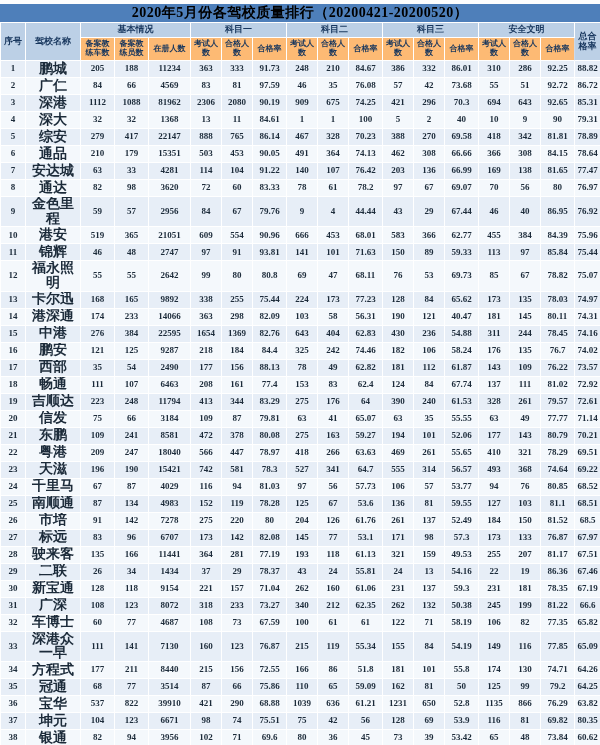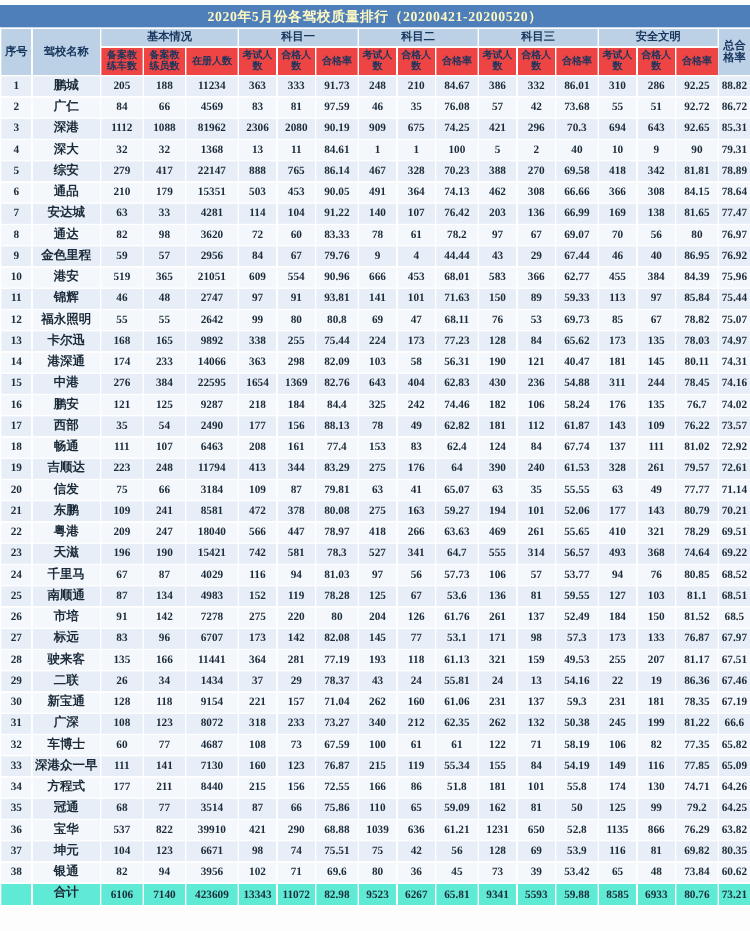--- a/index.html
+++ b/index.html
@@ -1,31 +1,31 @@
 <!DOCTYPE html>
 <html><head>
 <meta charset="utf-8">
 <style>
   html,body{margin:0;padding:0;background:#ffffff;}
   #page{width:600px;height:745px;overflow:hidden;background:#fdfdfd;
         font-family:"Liberation Serif","DejaVu Serif",serif;}
-  .title-bar{height:18px;margin-top:4px;background:#4e7fba;color:#fef9c3;
+  .title-bar{height:18px;margin-top:4px;background:#4e7fba;color:#000000;
              display:flex;align-items:center;justify-content:center;
-             font-size:11px;font-weight:bold;letter-spacing:.5px;}
+             font-size:14px;font-weight:bold;letter-spacing:.5px;}
   table{width:600px;border-collapse:collapse;table-layout:fixed;}
   th,td{border:1px solid rgba(255,255,255,.75);overflow:hidden;
         text-align:center;vertical-align:middle;color:#1c2b3a;
         font-weight:bold;padding:0 1px;box-sizing:border-box;}
   thead th{background:#bcd0e6;color:#17365d;font-size:9px;line-height:1.1;}
-  thead tr.subrow th{background:#ef4444;font-size:8px;height:23px;}
+  thead tr.subrow th{background:#fdba74;font-size:8px;height:23px;}
   thead tr.grouprow th{height:15px;}
   tbody td{font-size:9px;height:17px;line-height:1.05;}
   tbody tr:nth-child(odd){background:#e7eef7;}
   tbody tr:nth-child(even){background:#f4f8fc;}
-  tbody td:nth-child(2){font-size:10px;}
+  tbody td:nth-child(2){font-size:14px;}
   tr.total-row td{background:#5eead4;height:18px;}
   .gsep{border-left:1px solid rgba(120,150,190,.35);}
 </style>
 </head>
 <body>
 
 <div id="page">
   <div class="title-bar">2020年5月份各驾校质量排行（20200421-20200520）</div>
 
   <table>

